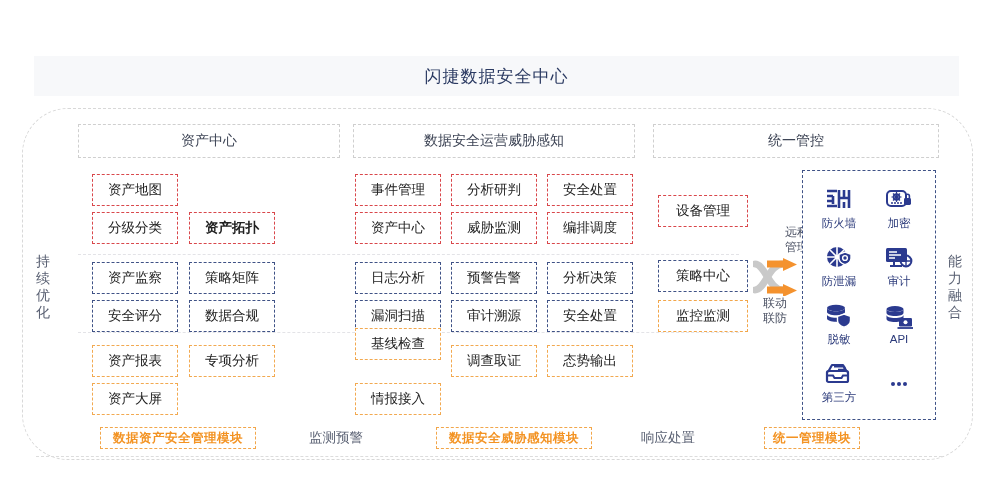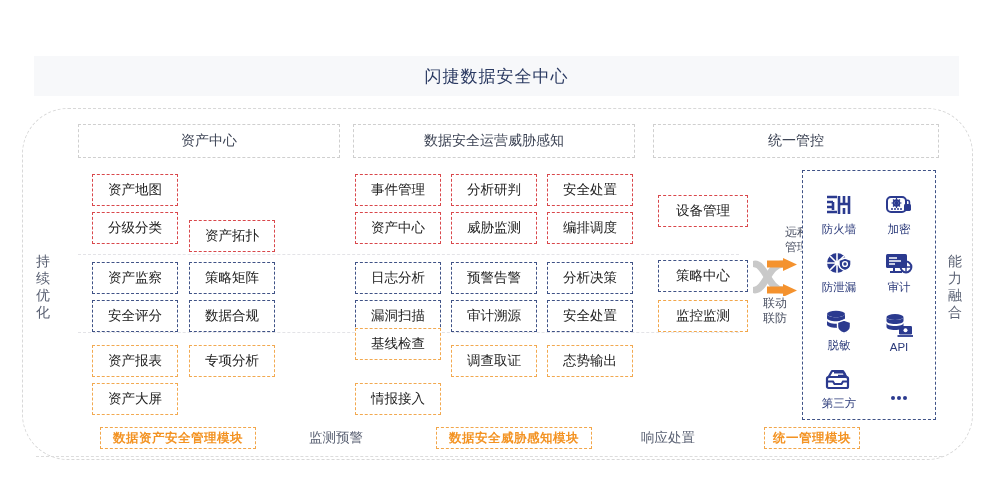--- a/index.html
+++ b/index.html
@@ -94,21 +94,21 @@
   .cappanel{
     position:absolute;left:802px;top:170px;width:134px;height:250px;
     border:1.6px dashed #3f5286;box-sizing:border-box;background:#fff;
   }
   .capgrid{
     position:absolute;left:0;top:0;width:100%;height:100%;
     display:grid;grid-template-columns:1fr 1fr;grid-template-rows:repeat(4,1fr);
     padding:8px 6px;box-sizing:border-box;
   }
   .capcell{
-    display:flex;flex-direction:column;align-items:center;justify-content:flex-end;
+    display:flex;flex-direction:column;align-items:center;justify-content:center;
   }
   .capcell .ic{height:28px;display:flex;align-items:center;justify-content:center;}
   .capcell .lb{font-size:11.5px;color:#2b3a7a;margin-top:2px;letter-spacing:0;}
 
   
   .btag{
     position:absolute;height:22px;box-sizing:border-box;
     border:1.4px dashed #f2a64a;background:#fff;
     display:flex;align-items:center;justify-content:center;
     font-size:12.5px;color:#f39323;font-weight:bold;letter-spacing:.5px;
@@ -146,21 +146,21 @@
   <div class="colhead" id="head-asset">资产中心</div>
   <div class="colhead" id="head-ops">数据安全运营威胁感知</div>
   <div class="colhead" id="head-ctrl">统一管控</div>
 
   <div class="bandline" id="band1"></div>
   <div class="bandline" id="band2"></div>
   <div class="bandline-bottom"></div>
 
   <div class="tile t-red" style="left:92px;top:174px;width:86px;height:32px;">资产地图</div>
   <div class="tile t-red" style="left:92px;top:212px;width:86px;height:32px;">分级分类</div>
-  <div class="tile t-red" style="left:189px;top:220px;width:86px;height:32px;">资产拓扑</div>
+  <div class="tile t-red" style="left:189px;top:212px;width:86px;height:32px;font-weight:bold;">资产拓扑</div>
 
   <div class="tile t-blue" style="left:92px;top:262px;width:86px;height:32px;">资产监察</div>
   <div class="tile t-blue" style="left:189px;top:262px;width:86px;height:32px;">策略矩阵</div>
   <div class="tile t-blue" style="left:92px;top:300px;width:86px;height:32px;">安全评分</div>
   <div class="tile t-blue" style="left:189px;top:300px;width:86px;height:32px;">数据合规</div>
 
   <div class="tile t-orange" style="left:92px;top:345px;width:86px;height:32px;">资产报表</div>
   <div class="tile t-orange" style="left:189px;top:345px;width:86px;height:32px;">专项分析</div>
   <div class="tile t-orange" style="left:92px;top:383px;width:86px;height:32px;">资产大屏</div>
 

